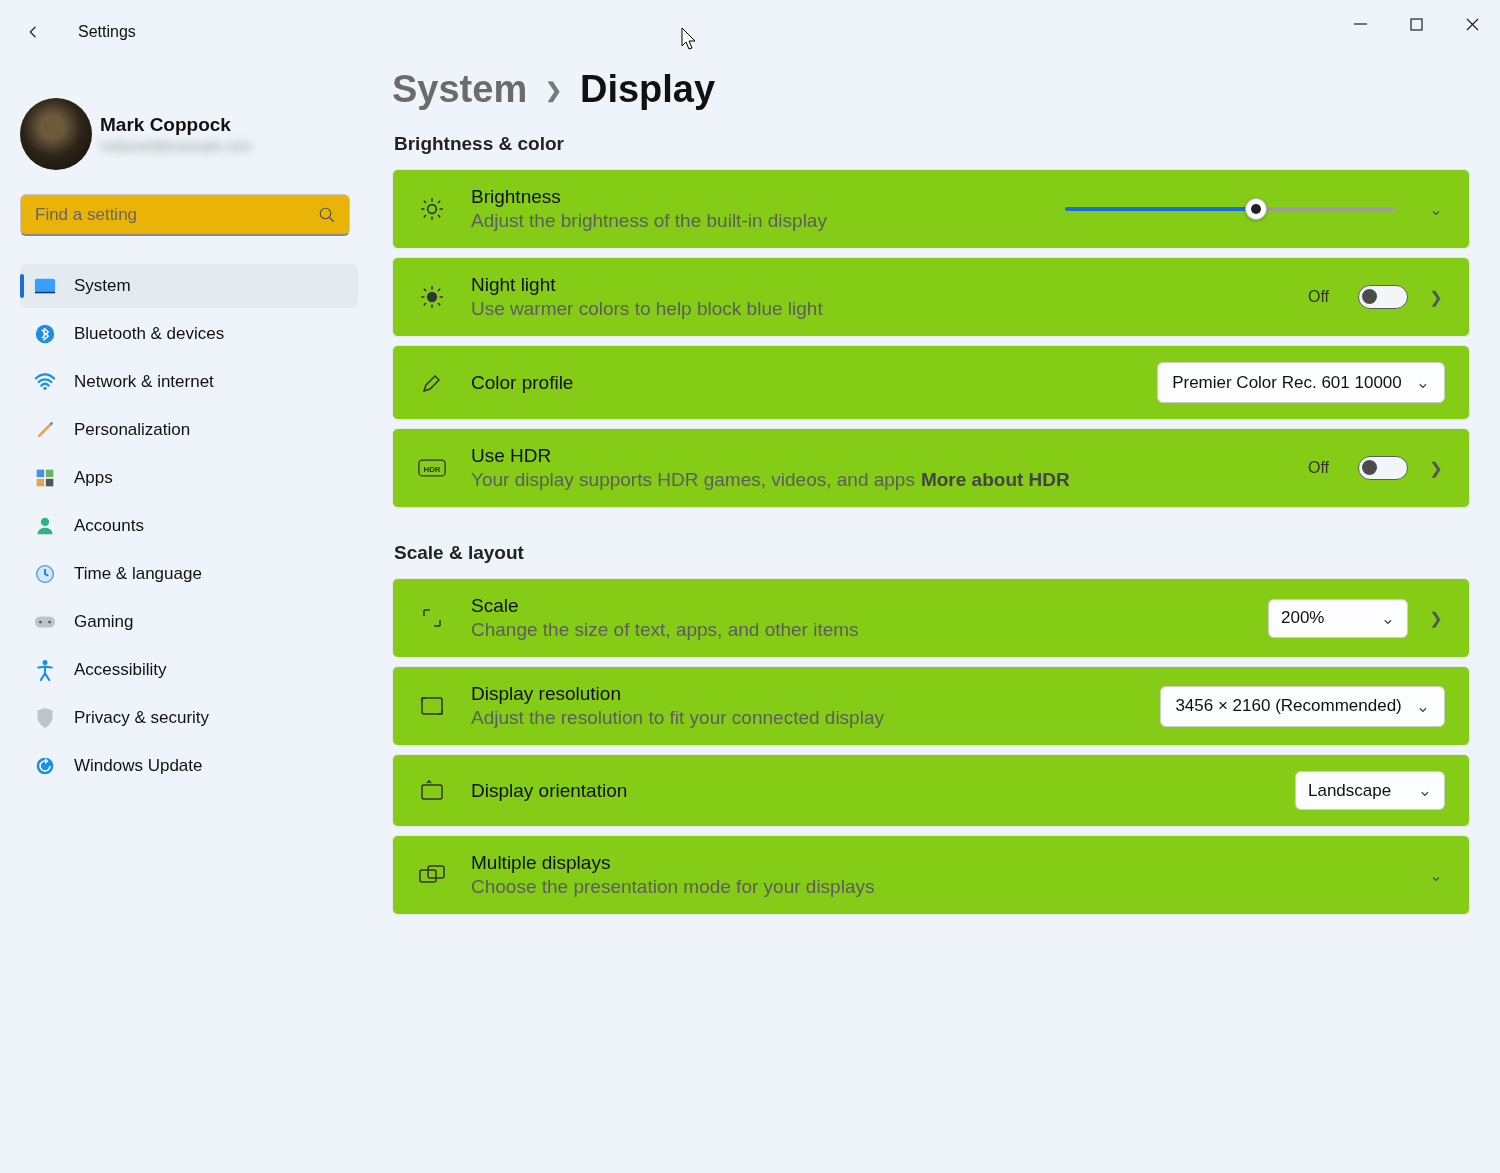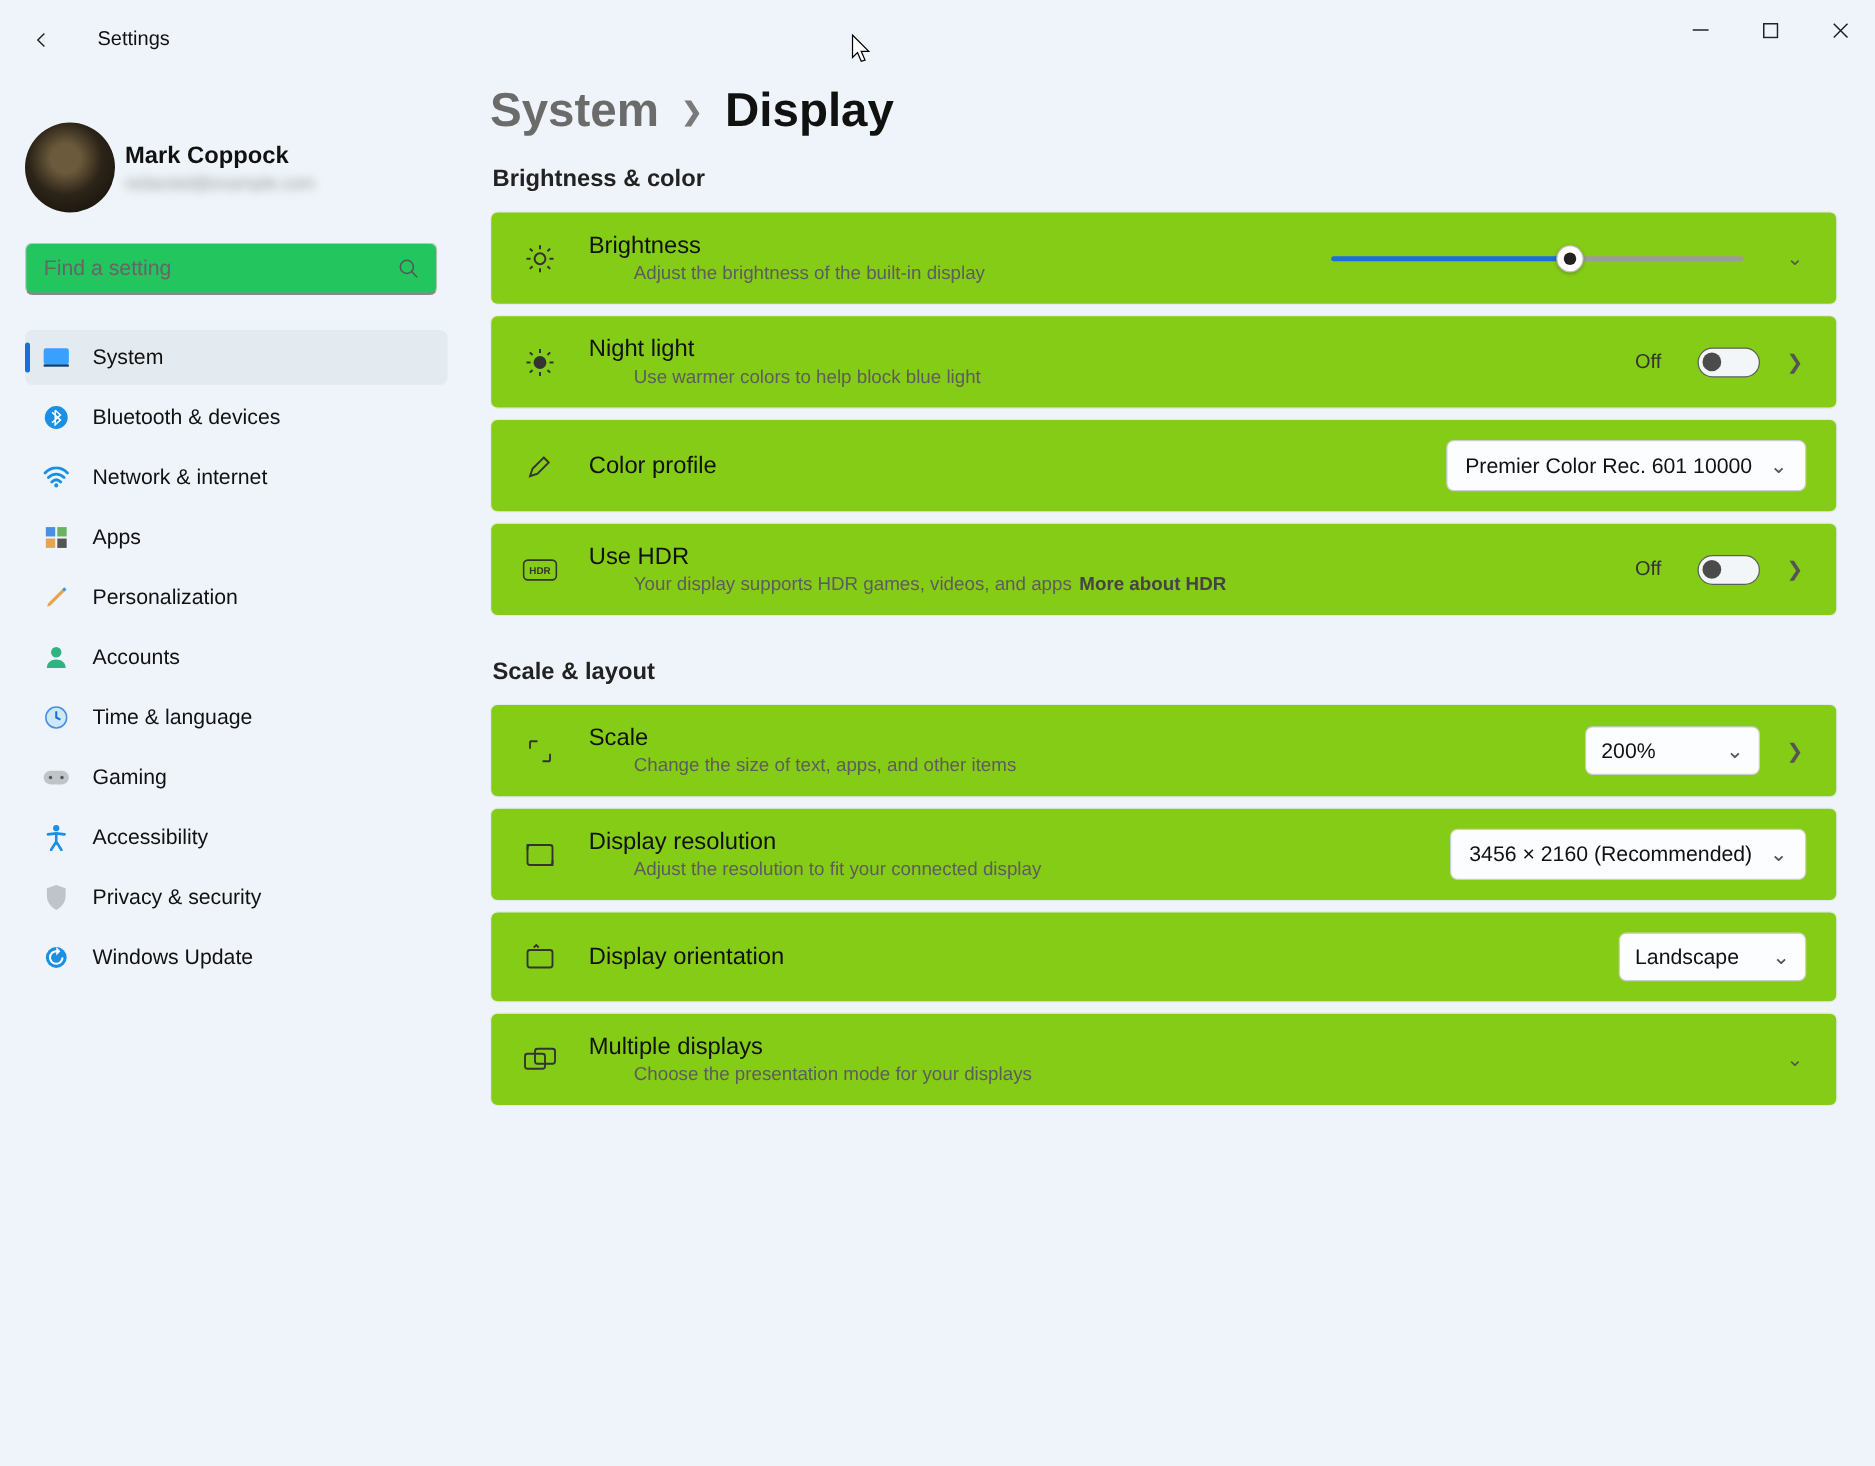--- a/index.html
+++ b/index.html
@@ -16,21 +16,21 @@
 
 .body { flex: 1; display: flex; }
 
 .sidebar { width: 370px; padding: 24px 12px 0 20px; }
 .profile { display: flex; align-items: center; gap: 8px; margin: 24px 0 24px 0; }
 .avatar { width: 72px; height: 72px; border-radius: 50%; background: radial-gradient(circle at 45% 40%, #6b5a3c 0 20%, #2c2418 50%, #0e0c08 100%); }
 .uname { font-size: 19px; font-weight: 600; color: #111; }
 .uemail { filter: blur(4px); color: #999; font-size: 14px; margin-top: 2px; }
 
 .search-wrap { position: relative; margin: 12px 8px 28px 0; }
-.search { width: 100%; height: 42px; border: 1px solid #c8c8c8; border-bottom: 2px solid #888; border-radius: 6px; background: #22c55e; padding: 0 44px 0 14px; font-size: 17px; color: #333; }
+.search { width: 100%; height: 42px; border: 1px solid #c8c8c8; border-bottom: 2px solid #888; border-radius: 6px; background: #eab308; padding: 0 44px 0 14px; font-size: 17px; color: #333; }
 .search::placeholder { color: #666; }
 .search-icon { position: absolute; right: 14px; top: 12px; color: #555; }
 
 .nav { display: flex; flex-direction: column; gap: 4px; }
 .nav-item { display: flex; align-items: center; gap: 18px; height: 44px; padding: 0 14px; border-radius: 6px; font-size: 17px; color: #111; }
 .nav-item.active { background: #e4ebf0; position: relative; }
 .nav-item.active::before { content: ""; position: absolute; left: 0; top: 10px; bottom: 10px; width: 4px; background: #1a6fd6; border-radius: 2px; }
 .nav-icon { width: 22px; height: 22px; display: inline-flex; align-items: center; justify-content: center; font-size: 20px; }
 
 .main { flex: 1; padding: 12px 30px 0 22px; overflow-y: auto; }
@@ -38,21 +38,21 @@
 .crumb-sys { color: #6b6b6b; font-weight: 600; }
 .crumb-arrow { color: #7a7a7a; font-size: 20px; }
 .crumb-cur { color: #111; }
 
 .section-h { font-size: 19px; font-weight: 600; color: #222; margin: 10px 0 14px 2px; }
 
 .card { background: #84cc16; border: 1px solid #e7e9eb; border-radius: 6px; padding: 16px 24px; margin-bottom: 8px; display: flex; align-items: center; gap: 24px; }
 .card-icon { width: 30px; color: #333; display: flex; justify-content: center; }
 .card-body { flex: 1; }
 .card-title { font-size: 19px; color: #111; }
-.card-sub { font-size: 15px; color: #5d5d5d; margin-top: 2px; margin-left: 36px; }
+.card-sub { font-size: 19px; color: #5d5d5d; margin-top: 2px; }
 .card-sub a { color: #444; font-weight: 600; text-decoration: none; margin-left: 6px; }
 
 .slider { width: 330px; height: 4px; background: #9c9c9c; border-radius: 2px; position: relative; margin-right: 8px; }
 .slider-fill { position: absolute; left: 0; top: 0; bottom: 0; border-radius: 2px; background: #1a6fd6; }
 .slider-thumb { position: absolute; top: -9px; width: 22px; height: 22px; border-radius: 50%; background: #fff; border: 1px solid #bbb; box-shadow: 0 1px 3px rgba(0,0,0,.25); }
 .slider-thumb::after { content: ""; position: absolute; inset: 5px; background: #222; border-radius: 50%; }
 
 .toggle { width: 50px; height: 24px; border-radius: 12px; border: 1.5px solid #5e5e5e; position: relative; background: #f3f6f8; }
 .toggle::after { content: ""; position: absolute; left: 3px; top: 3px; width: 15px; height: 15px; background: #4b4b4b; border-radius: 50%; }
 .tog-label { font-size: 16px; color: #333; margin-right: 10px; }
@@ -142,37 +142,37 @@
           <span class="nav-icon">
               <svg width="22" height="18" viewBox="0 0 24 20">
                 <path d="M2 6c6-6 14-6 20 0M5 10c4-4 10-4 14 0M8 14c2.5-2.5 5.5-2.5 8 0" fill="none" stroke="#1a8fe3" stroke-width="2.5" stroke-linecap="round"></path>
                 <circle cx="12" cy="17" r="1.8" fill="#1a8fe3"></circle>
               </svg>
             </span>
           <span>Network &amp; internet</span>
         </div>
         <div class="nav-item">
           <span class="nav-icon">
+              <svg width="22" height="22" viewBox="0 0 24 24">
+                <path d="M4 20l3-1 12-12-2-2L5 17z" fill="#e8a44c"></path>
+                <path d="M17 5l2 2 2-2-2-2z" fill="#4a90e2"></path>
+              </svg>
+            </span>
+          <span>Personalization</span>
+        </div>
+        <div class="nav-item">
+          <span class="nav-icon">
               <svg width="20" height="20" viewBox="0 0 24 24">
                 <rect x="2" y="2" width="9" height="9" fill="#4a90e2"></rect>
                 <rect x="13" y="2" width="9" height="9" fill="#6bb35f"></rect>
                 <rect x="2" y="13" width="9" height="9" fill="#e8a44c"></rect>
                 <rect x="13" y="13" width="9" height="9" fill="#555"></rect>
               </svg>
             </span>
           <span>Apps</span>
-        </div>
-        <div class="nav-item">
-          <span class="nav-icon">
-              <svg width="22" height="22" viewBox="0 0 24 24">
-                <path d="M4 20l3-1 12-12-2-2L5 17z" fill="#e8a44c"></path>
-                <path d="M17 5l2 2 2-2-2-2z" fill="#4a90e2"></path>
-              </svg>
-            </span>
-          <span>Personalization</span>
         </div>
         <div class="nav-item">
           <span class="nav-icon">
               <svg width="20" height="20" viewBox="0 0 24 24">
                 <circle cx="12" cy="7" r="5" fill="#2fb380"></circle>
                 <path d="M3 22c0-5 4-8 9-8s9 3 9 8z" fill="#2fb380"></path>
               </svg>
             </span>
           <span>Accounts</span>
         </div>

